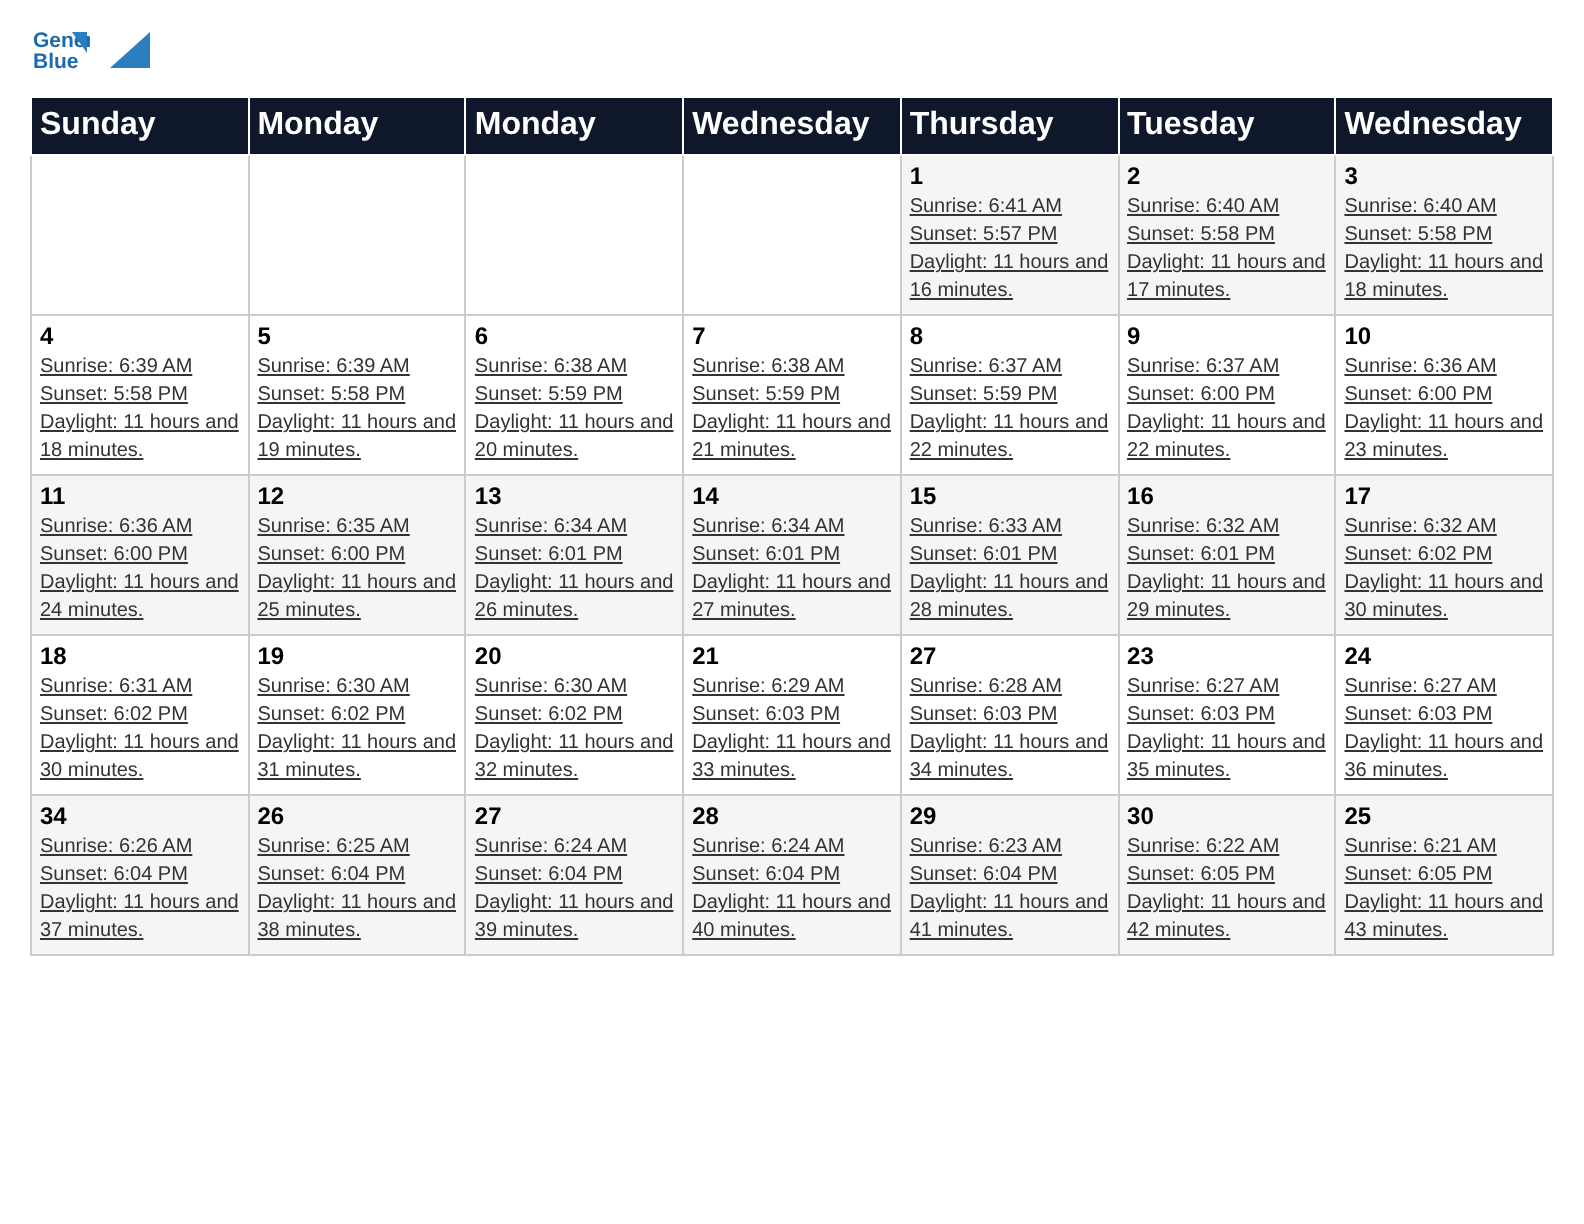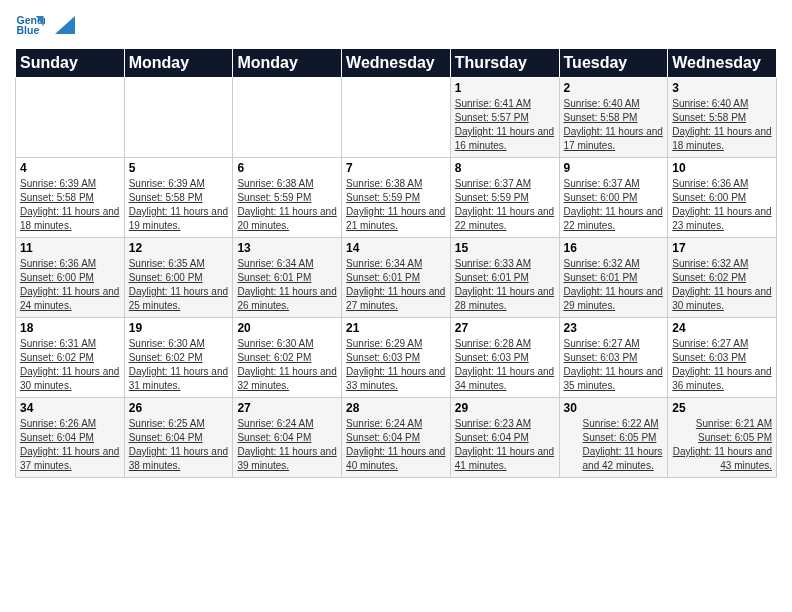--- a/index.html
+++ b/index.html
@@ -303,26 +303,26 @@
 Daylight: 11 hours and 40 minutes.</div>
           </td>
           <td>
             <span class="day-number">29</span>
             <div class="day-info" style="white-space: pre-line;">Sunrise: 6:23 AM
 Sunset: 6:04 PM
 Daylight: 11 hours and 41 minutes.</div>
           </td>
           <td>
             <span class="day-number">30</span>
-            <div class="day-info" style="white-space: pre-line; margin-left: 19px;">Sunrise: 6:22 AM
+            <div class="day-info" style="white-space: pre-line;">Sunrise: 6:22 AM
 Sunset: 6:05 PM
 Daylight: 11 hours and 42 minutes.</div>
           </td>
           <td>
             <span class="day-number">25</span>
-            <div class="day-info" style="white-space: pre-line; text-align: right;">Sunrise: 6:21 AM
+            <div class="day-info" style="white-space: pre-line;">Sunrise: 6:21 AM
 Sunset: 6:05 PM
 Daylight: 11 hours and 43 minutes.</div>
           </td>
         </tr>
       </tbody>
   </table>
 </div>
 
 </body></html>

